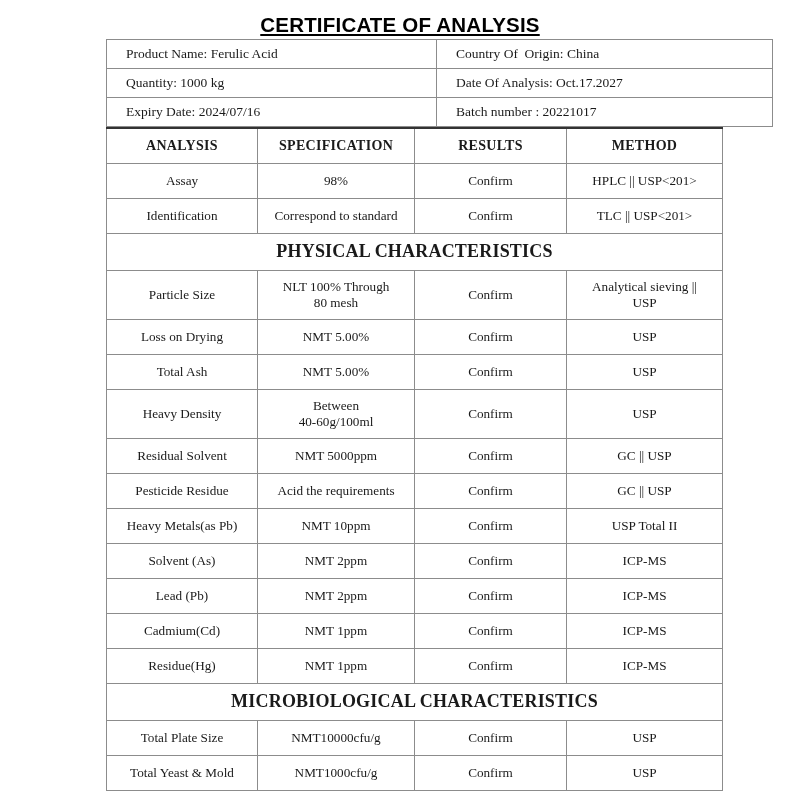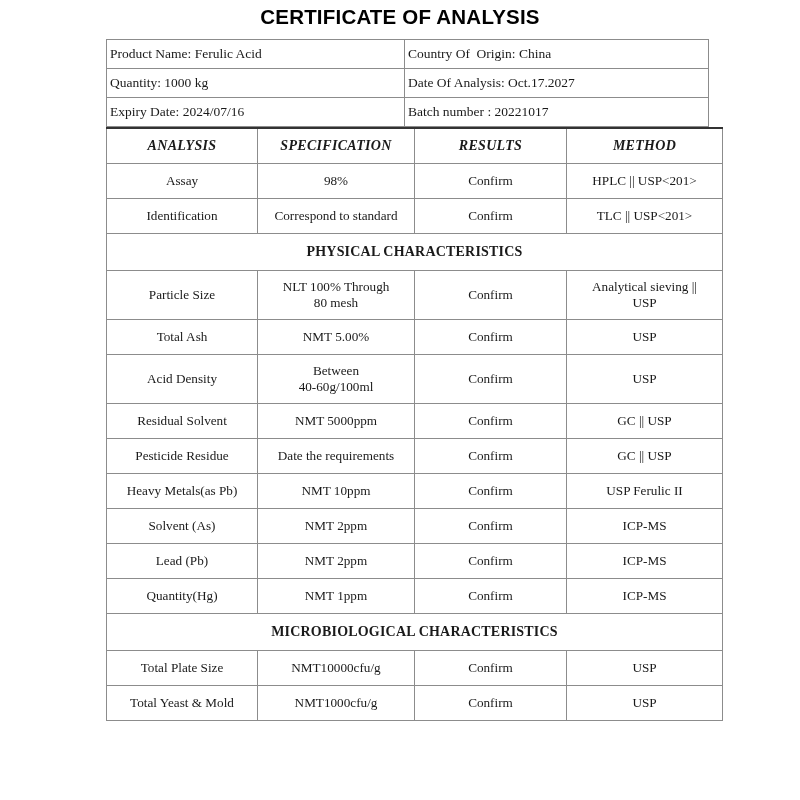--- a/index.html
+++ b/index.html
@@ -21,40 +21,41 @@
     box-sizing: border-box;
   }
   .doc-title {
     font-family: "Liberation Sans", "DejaVu Sans", sans-serif;
     font-weight: bold;
     font-size: 20.5px;
     letter-spacing: 0.2px;
     text-align: center;
     color: #000000;
     margin: 0;
-    padding-top: 4px;
+    padding-top: 12px;
     height: 30px;
     line-height: 26px;
+    text-decoration: underline;
   }
   .tables-wrap {
     position: absolute;
     left: 106px;
     top: 39px;
     width: 588px;
   }
   table {
     border-collapse: collapse;
     width: 588px;
     table-layout: fixed;
   }
   table.info-table td {
     border: 1px solid #8c8c8c;
     font-size: 13.5px;
     height: 28px;
-    padding: 0 3px;
+    padding: 0 19px;
     vertical-align: middle;
     white-space: pre;
   }
   table.info-table {
     border: 1px solid #6b6b6b;
   }
   .info-left  { width: 291px; }
   .info-right { width: 297px; }
 
   table.analysis-table {
@@ -72,25 +73,24 @@
   .col-analysis { width: 144px; }
   .col-spec     { width: 150px; margin-top: 26px; }
   .col-results  { width: 145px; margin-left: 35px; }
   .col-method   { width: 149px; }
 
   tr.head-row td {
     font-weight: bold;
     font-size: 14px;
     letter-spacing: 0.3px;
     height: 28px;
-    font-style: italic;
   }
   tr.section-row td {
     font-weight: bold;
-    font-size: 14px;
+    font-size: 18px;
     letter-spacing: 0.2px;
     height: 30px;
   }
   tr.data-row td { height: 28px; }
   tr.data-row.tall td { height: 42px; }
 </style>
 </head>
 <body>
 
 <div class="page">
@@ -139,63 +139,75 @@
           <tr class="section-row">
             <td colspan="4">PHYSICAL CHARACTERISTICS</td>
           </tr>
           <tr class="data-row tall">
             <td class="col-analysis">Particle Size</td>
             <td class="col-spec">NLT 100% Through<br>80 mesh</td>
             <td class="col-results">Confirm</td>
             <td class="col-method">Analytical sieving ||<br>USP</td>
           </tr>
           <tr class="data-row">
+            <td class="col-analysis">Loss on Drying</td>
+            <td class="col-spec">NMT 5.00%</td>
+            <td class="col-results">Confirm</td>
+            <td class="col-method">USP</td>
+          </tr>
+          <tr class="data-row">
             <td class="col-analysis">Total Ash</td>
             <td class="col-spec">NMT 5.00%</td>
             <td class="col-results">Confirm</td>
             <td class="col-method">USP</td>
           </tr>
           <tr class="data-row tall">
-            <td class="col-analysis">Acid Density</td>
+            <td class="col-analysis">Heavy Density</td>
             <td class="col-spec">Between<br>40-60g/100ml</td>
             <td class="col-results">Confirm</td>
             <td class="col-method">USP</td>
           </tr>
           <tr class="data-row">
             <td class="col-analysis">Residual Solvent</td>
             <td class="col-spec">NMT 5000ppm</td>
             <td class="col-results">Confirm</td>
             <td class="col-method">GC || USP</td>
           </tr>
           <tr class="data-row">
             <td class="col-analysis">Pesticide Residue</td>
-            <td class="col-spec">Date the requirements</td>
+            <td class="col-spec">Acid the requirements</td>
             <td class="col-results">Confirm</td>
             <td class="col-method">GC || USP</td>
           </tr>
           <tr class="data-row">
             <td class="col-analysis">Heavy Metals(as Pb)</td>
             <td class="col-spec">NMT 10ppm</td>
             <td class="col-results">Confirm</td>
-            <td class="col-method">USP Ferulic II</td>
+            <td class="col-method">USP Total II</td>
           </tr>
           <tr class="data-row">
             <td class="col-analysis">Solvent (As)</td>
             <td class="col-spec">NMT 2ppm</td>
             <td class="col-results">Confirm</td>
             <td class="col-method">ICP-MS</td>
           </tr>
           <tr class="data-row">
             <td class="col-analysis">Lead (Pb)</td>
             <td class="col-spec">NMT 2ppm</td>
             <td class="col-results">Confirm</td>
             <td class="col-method">ICP-MS</td>
           </tr>
           <tr class="data-row">
-            <td class="col-analysis">Quantity(Hg)</td>
+            <td class="col-analysis">Cadmium(Cd)</td>
+            <td class="col-spec">NMT 1ppm</td>
+            <td class="col-results">Confirm</td>
+            <td class="col-method">ICP-MS</td>
+          </tr>
+          <tr class="data-row">
+            <td class="col-analysis">Residue(Hg)</td>
             <td class="col-spec">NMT 1ppm</td>
             <td class="col-results">Confirm</td>
             <td class="col-method">ICP-MS</td>
           </tr>
           <tr class="section-row">
             <td colspan="4">MICROBIOLOGICAL CHARACTERISTICS</td>
           </tr>
           <tr class="data-row">
             <td class="col-analysis">Total Plate Size</td>
             <td class="col-spec">NMT10000cfu/g</td>

